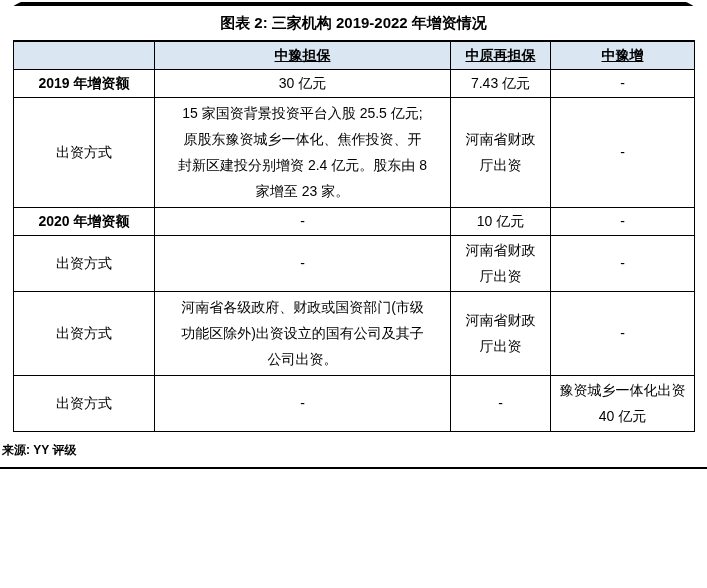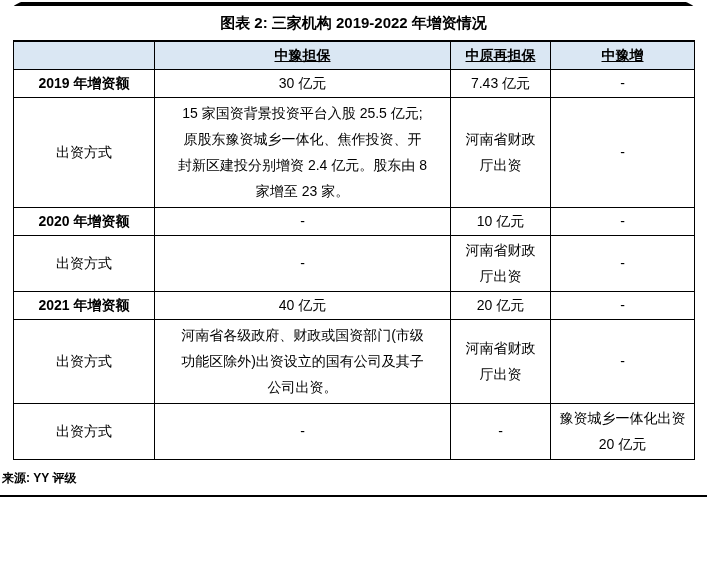--- a/index.html
+++ b/index.html
@@ -112,37 +112,31 @@
         <td>-</td>
         <td>10 亿元</td>
         <td>-</td>
       </tr>
       <tr class="h56">
         <th class="row-label">出资方式</th>
         <td>-</td>
         <td>河南省财政厅出资</td>
         <td>-</td>
       </tr>
-      <tr class="h28">
-        <th class="row-label bold">2021 年增资额</th>
-        <td>40 亿元</td>
-        <td>20 亿元</td>
-        <td>-</td>
-      </tr>
       <tr class="h84">
         <th class="row-label">出资方式</th>
         <td>河南省各级政府、财政或国资部门(市级功能区除外)出资设立的国有公司及其子公司出资。</td>
         <td>河南省财政厅出资</td>
         <td>-</td>
       </tr>
       <tr class="h56">
         <th class="row-label">出资方式</th>
         <td>-</td>
         <td>-</td>
-        <td>豫资城乡一体化出资 20 亿元</td>
+        <td>豫资城乡一体化出资 40 亿元</td>
       </tr>
     </tbody>
   </table>
 
   <div class="source">来源: YY 评级</div>
 
   <div class="bottom-rule"></div>
 
 </div>
 

